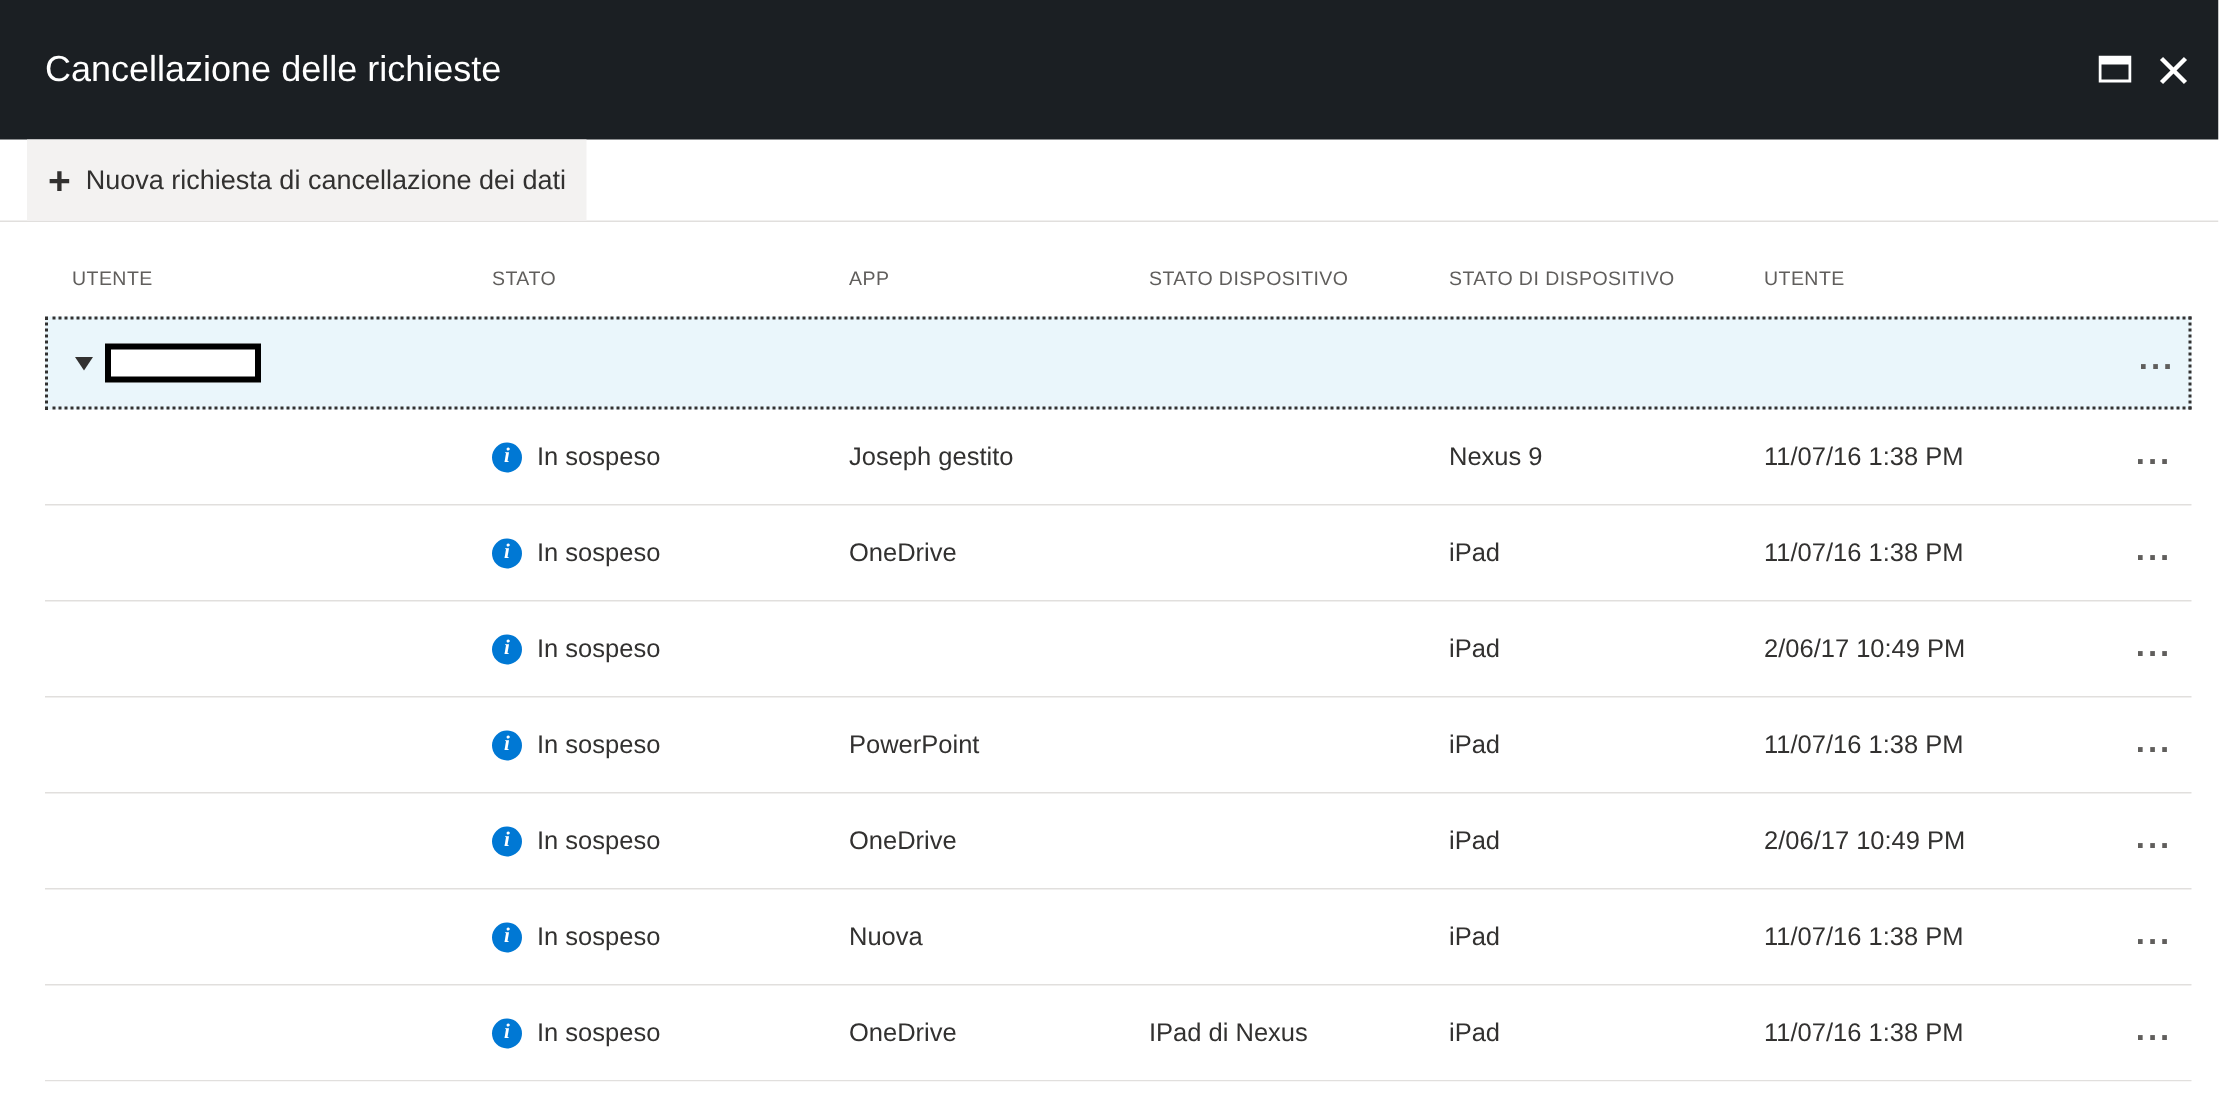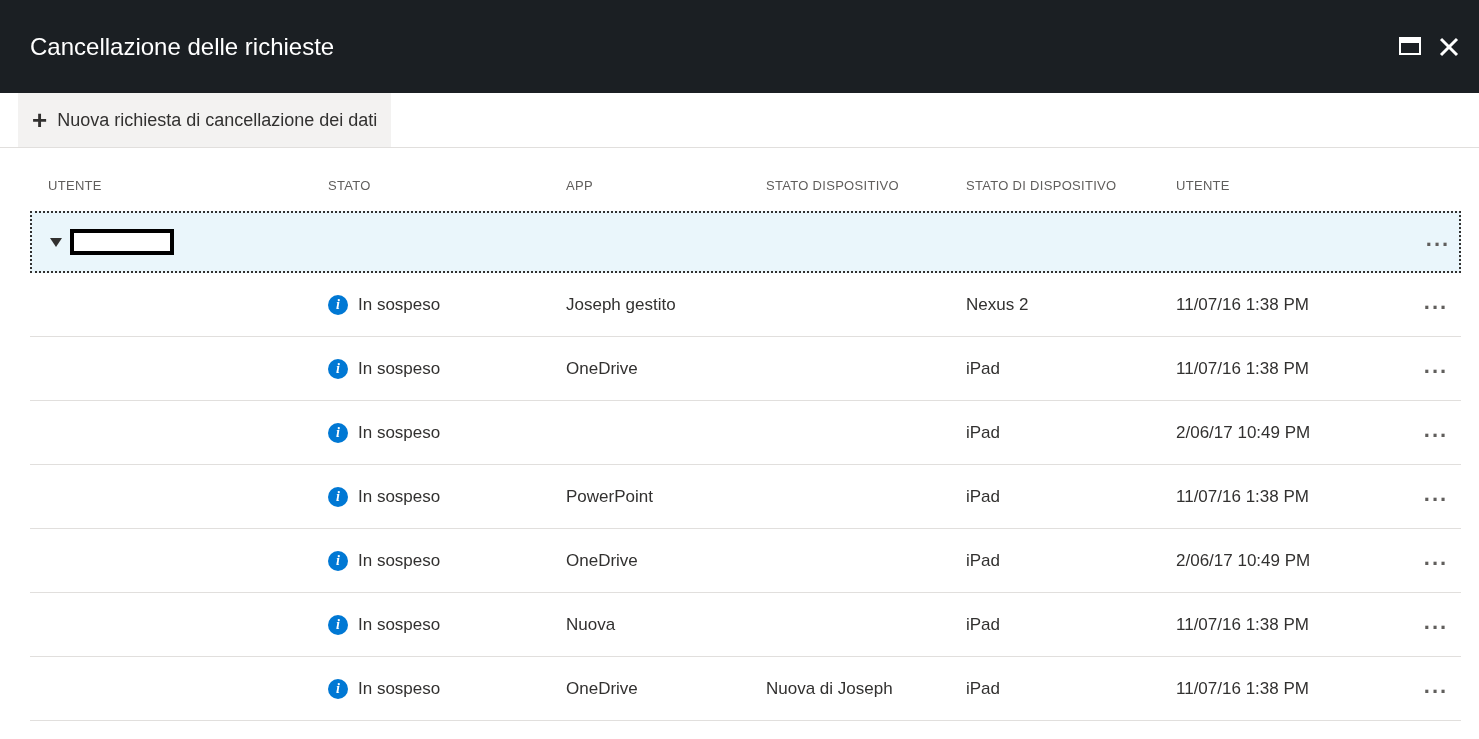--- a/index.html
+++ b/index.html
@@ -180,21 +180,21 @@
 
   <div id="rows-container">
       <div class="grid-row">
         <div></div>
         <div class="status-cell">
           <span class="info-icon">i</span>
           <span>In sospeso</span>
         </div>
         <div>Joseph gestito</div>
         <div></div>
-        <div>Nexus 2</div>
+        <div>Nexus 9</div>
         <div>11/07/16 1:38 PM</div>
         <div class="more-cell">...</div>
       </div>
       <div class="grid-row">
         <div></div>
         <div class="status-cell">
           <span class="info-icon">i</span>
           <span>In sospeso</span>
         </div>
         <div>OneDrive</div>
@@ -251,20 +251,20 @@
         <div>11/07/16 1:38 PM</div>
         <div class="more-cell">...</div>
       </div>
       <div class="grid-row">
         <div></div>
         <div class="status-cell">
           <span class="info-icon">i</span>
           <span>In sospeso</span>
         </div>
         <div>OneDrive</div>
-        <div>Nuova di Joseph</div>
+        <div>IPad di Nexus</div>
         <div>iPad</div>
         <div>11/07/16 1:38 PM</div>
         <div class="more-cell">...</div>
       </div>
     </div>
 
 </div>
 
 </body></html>

